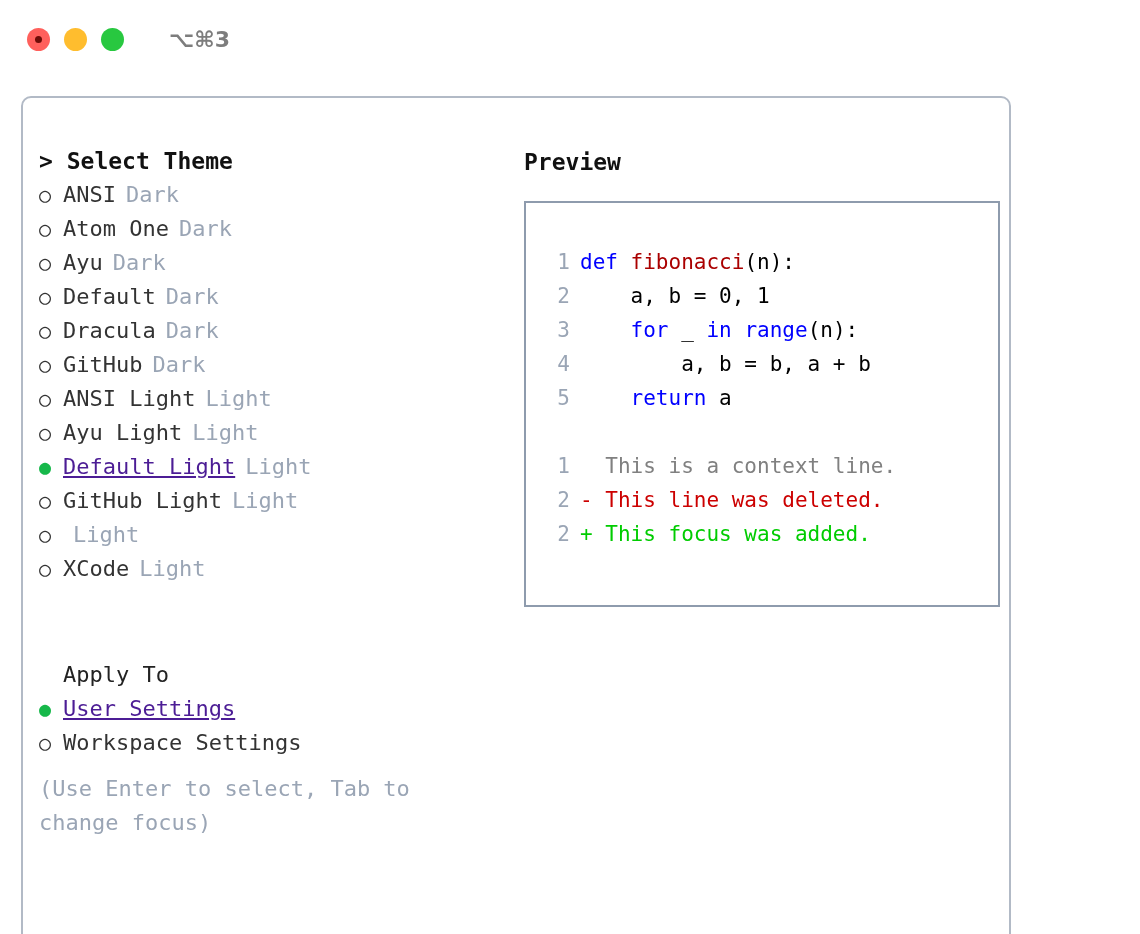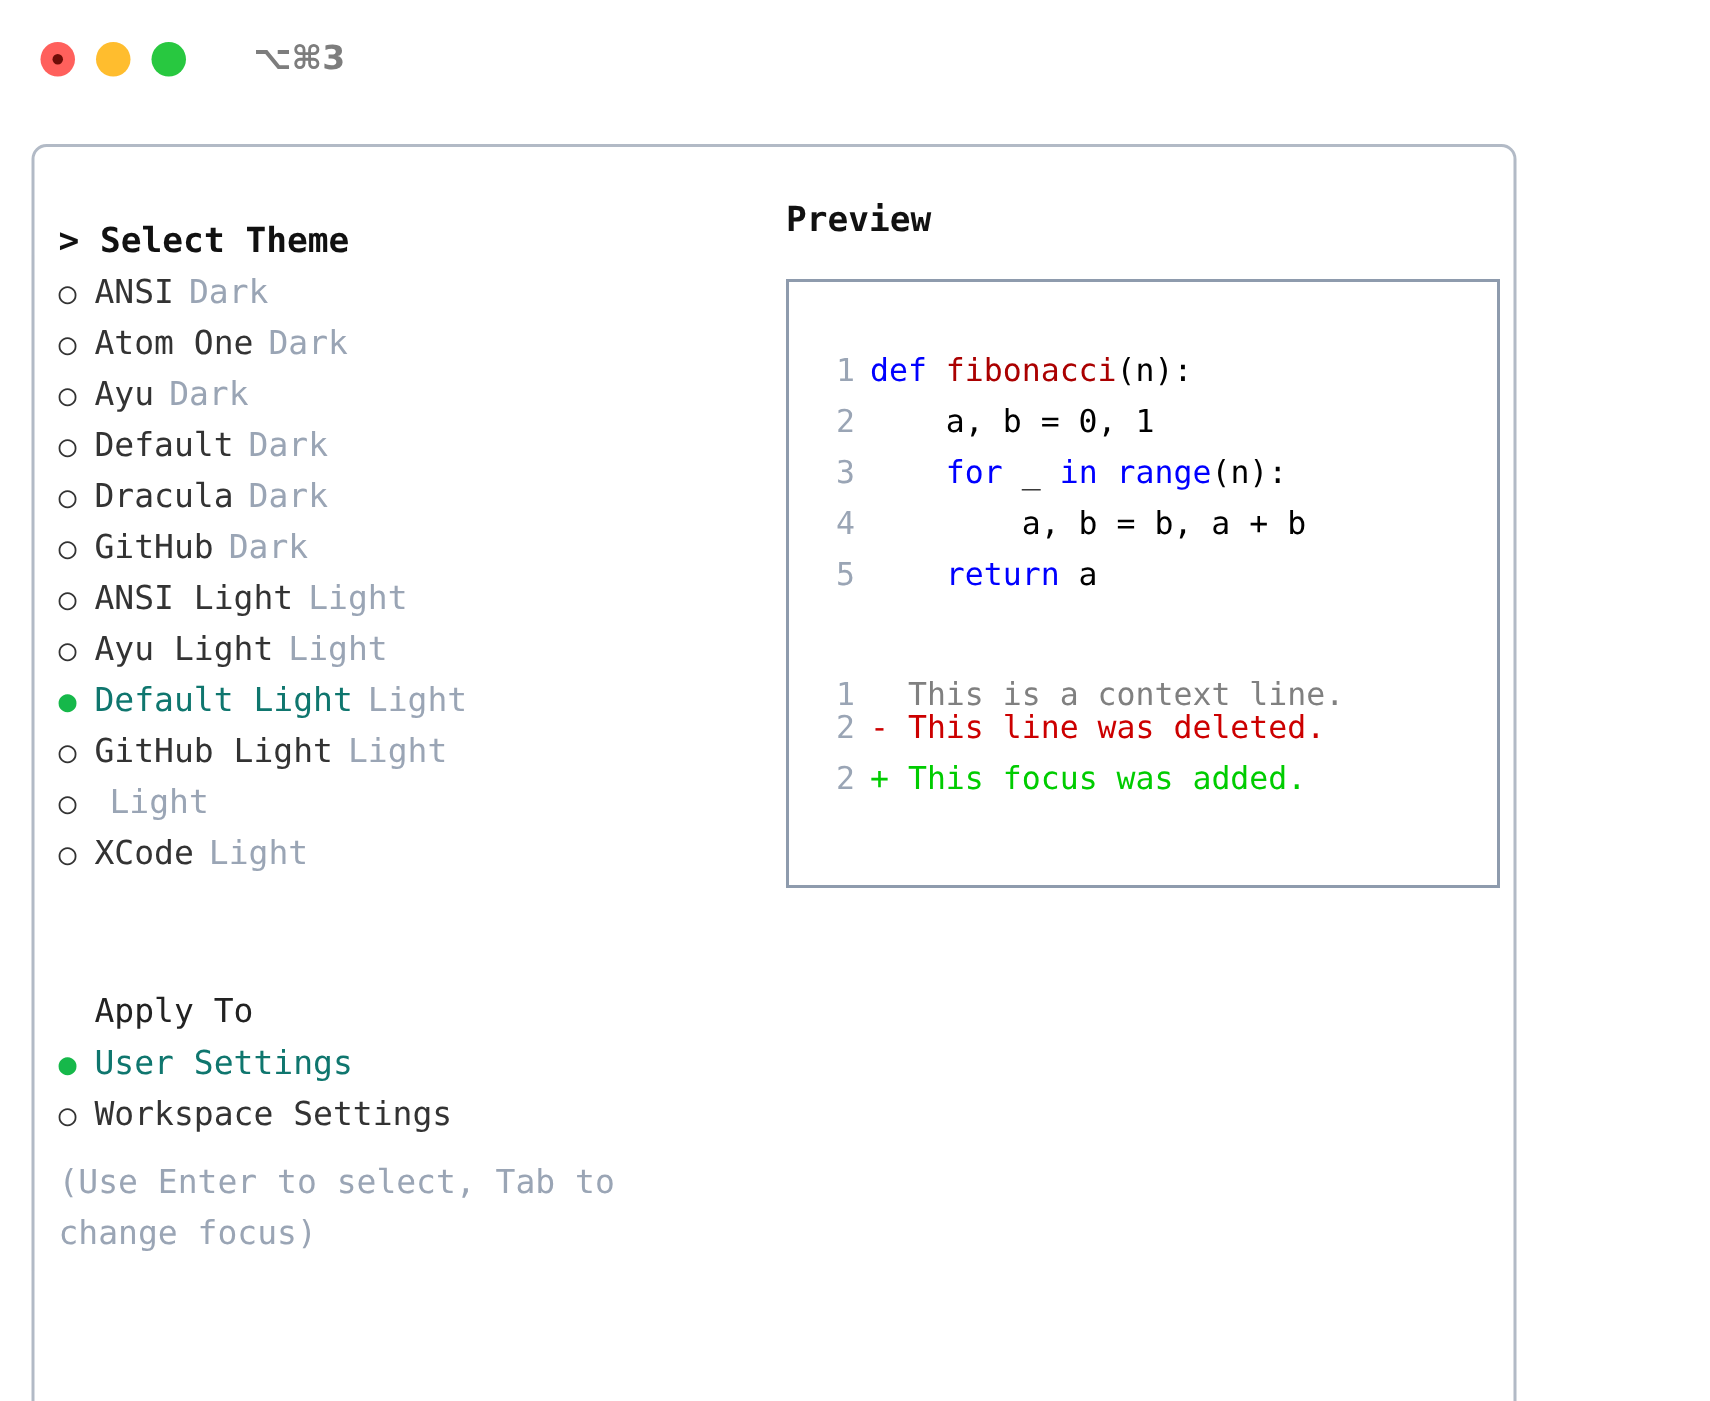--- a/index.html
+++ b/index.html
@@ -84,21 +84,21 @@
   
   .left-col {
     position: absolute;
     left: 16px;
     top: 46px;
     width: 440px;
   }
   .right-col {
     position: absolute;
     left: 478px;
-    top: 32px;
+    top: 47px;
     width: 490px;
     padding-left: 23px;
   }
 
   .section-title {
     font-size: 23px;
     font-weight: bold;
     color: #111111;
     line-height: 34px;
     white-space: pre;
@@ -118,21 +118,21 @@
   }
   .marker {
     width: 24px;
     flex: 0 0 24px;
     font-size: 20px;
     color: #333333;
     line-height: 34px;
   }
   .row.selected .marker { color: #16b84a; }
   .row .label { color: #333333; }
-  .row.selected .label { color: #0f766e; }
+  .row.selected .label { color: #4c1d95; text-decoration: underline; }
   .tag {
     color: #9aa5b5;
     margin-left: 10px;
   }
   .row.selected .tag { color: #9aa5b5; }
 
   .group-title {
     display: flex;
     height: 34px;
     line-height: 34px;
@@ -185,21 +185,21 @@
     text-align: right;
     color: #9aa5b5;
     margin-right: 10px;
   }
   .code-text { color: #000000; }
   .tok-kw  { color: #0000ff; }
   .tok-fn  { color: #aa0000; }
   .tok-bi  { color: #0000ff; }
   .tok-pl  { color: #000000; }
   .gap-line { height: 34px; }
-  .diff-ctx { color: #808080; margin-top: 12px; }
+  .diff-ctx { color: #808080; }
   .diff-del { color: #cc0000; }
   .diff-add { color: #00cc00; }
 </style>
 </head>
 <body>
 
 <div class="window">
 
   <div class="titlebar">
     <div class="traffic">

